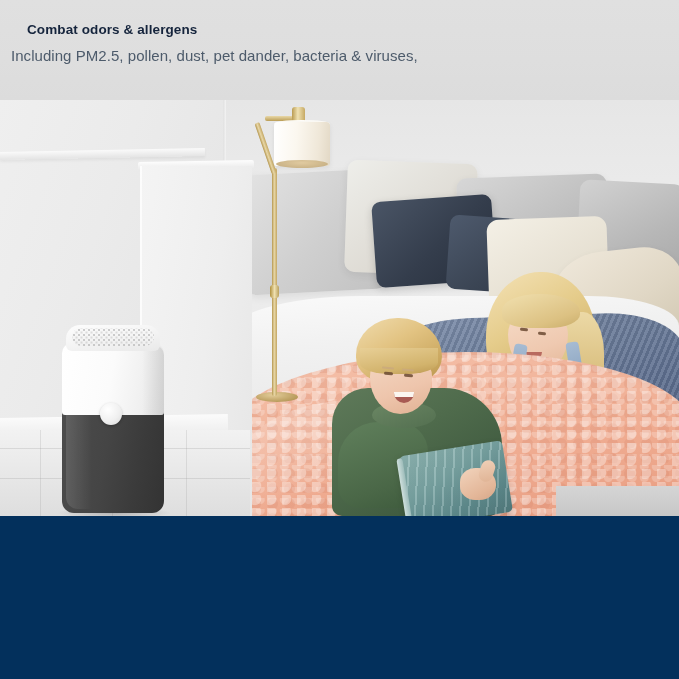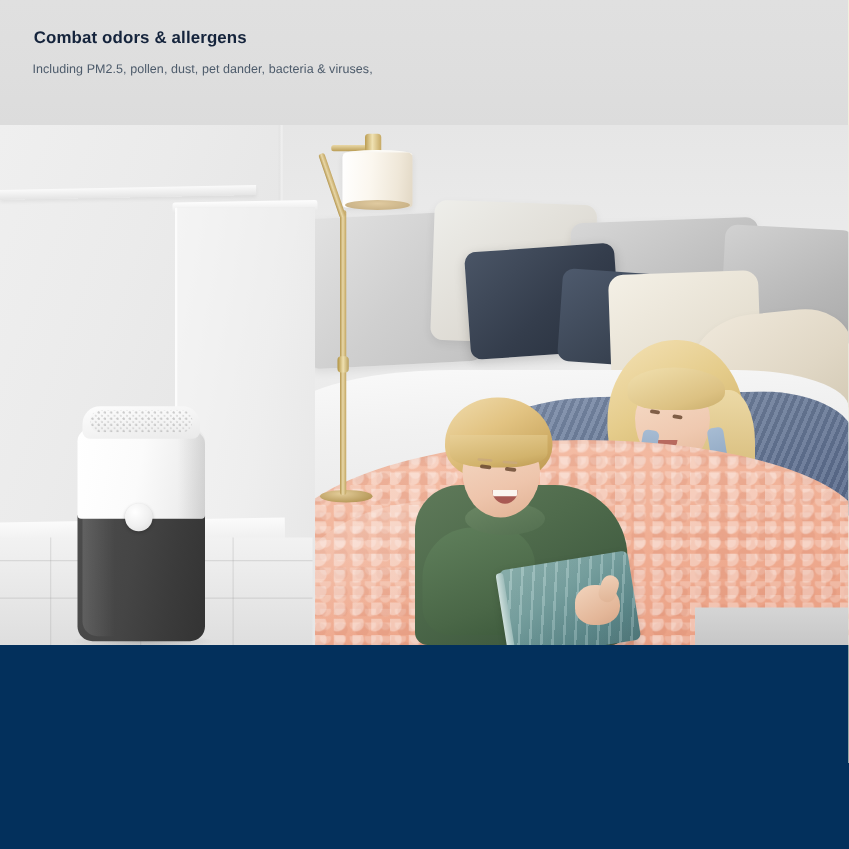--- a/index.html
+++ b/index.html
@@ -1,24 +1,24 @@
 <!DOCTYPE html>
 <html><head>
 <meta charset="utf-8">
 <style>
   html,body{margin:0;padding:0;background:#fff;}
   body{width:679px;height:679px;overflow:hidden;font-family:"Liberation Sans",sans-serif;}
-  #page{position:relative;width:679px;height:679px;overflow:hidden;background:#fef9c3;}
+  #page{position:relative;width:679px;height:679px;overflow:hidden;background:#4d7c0f;}
 
   
   .header{position:absolute;left:0;top:0;width:679px;height:100px;
     background:linear-gradient(180deg,#e0e0e0 0%,#dedede 60%,#dcdcdc 100%);}
   .header-title{position:absolute;left:27px;top:22px;font-size:13.5px;font-weight:bold;
     letter-spacing:.1px;color:#15243c;white-space:nowrap;}
-  .header-sub{position:absolute;left:26px;top:46px;font-size:10px;line-height:19px;
+  .header-sub{position:absolute;left:11px;top:46px;font-size:15px;line-height:19px;
     color:#4d5b6b;letter-spacing:.05px;white-space:nowrap;}
   .header-sub div{white-space:nowrap;}
 
   
   .photo{position:absolute;left:0;top:100px;width:679px;height:416px;overflow:hidden;
     background:#e6e6e6;}
 
   
   .wall-back{position:absolute;left:0;top:0;width:679px;height:416px;
     background:linear-gradient(180deg,#e3e3e3 0%,#e8e8e8 22%,#ececec 48%,#e4e4e4 100%);}

